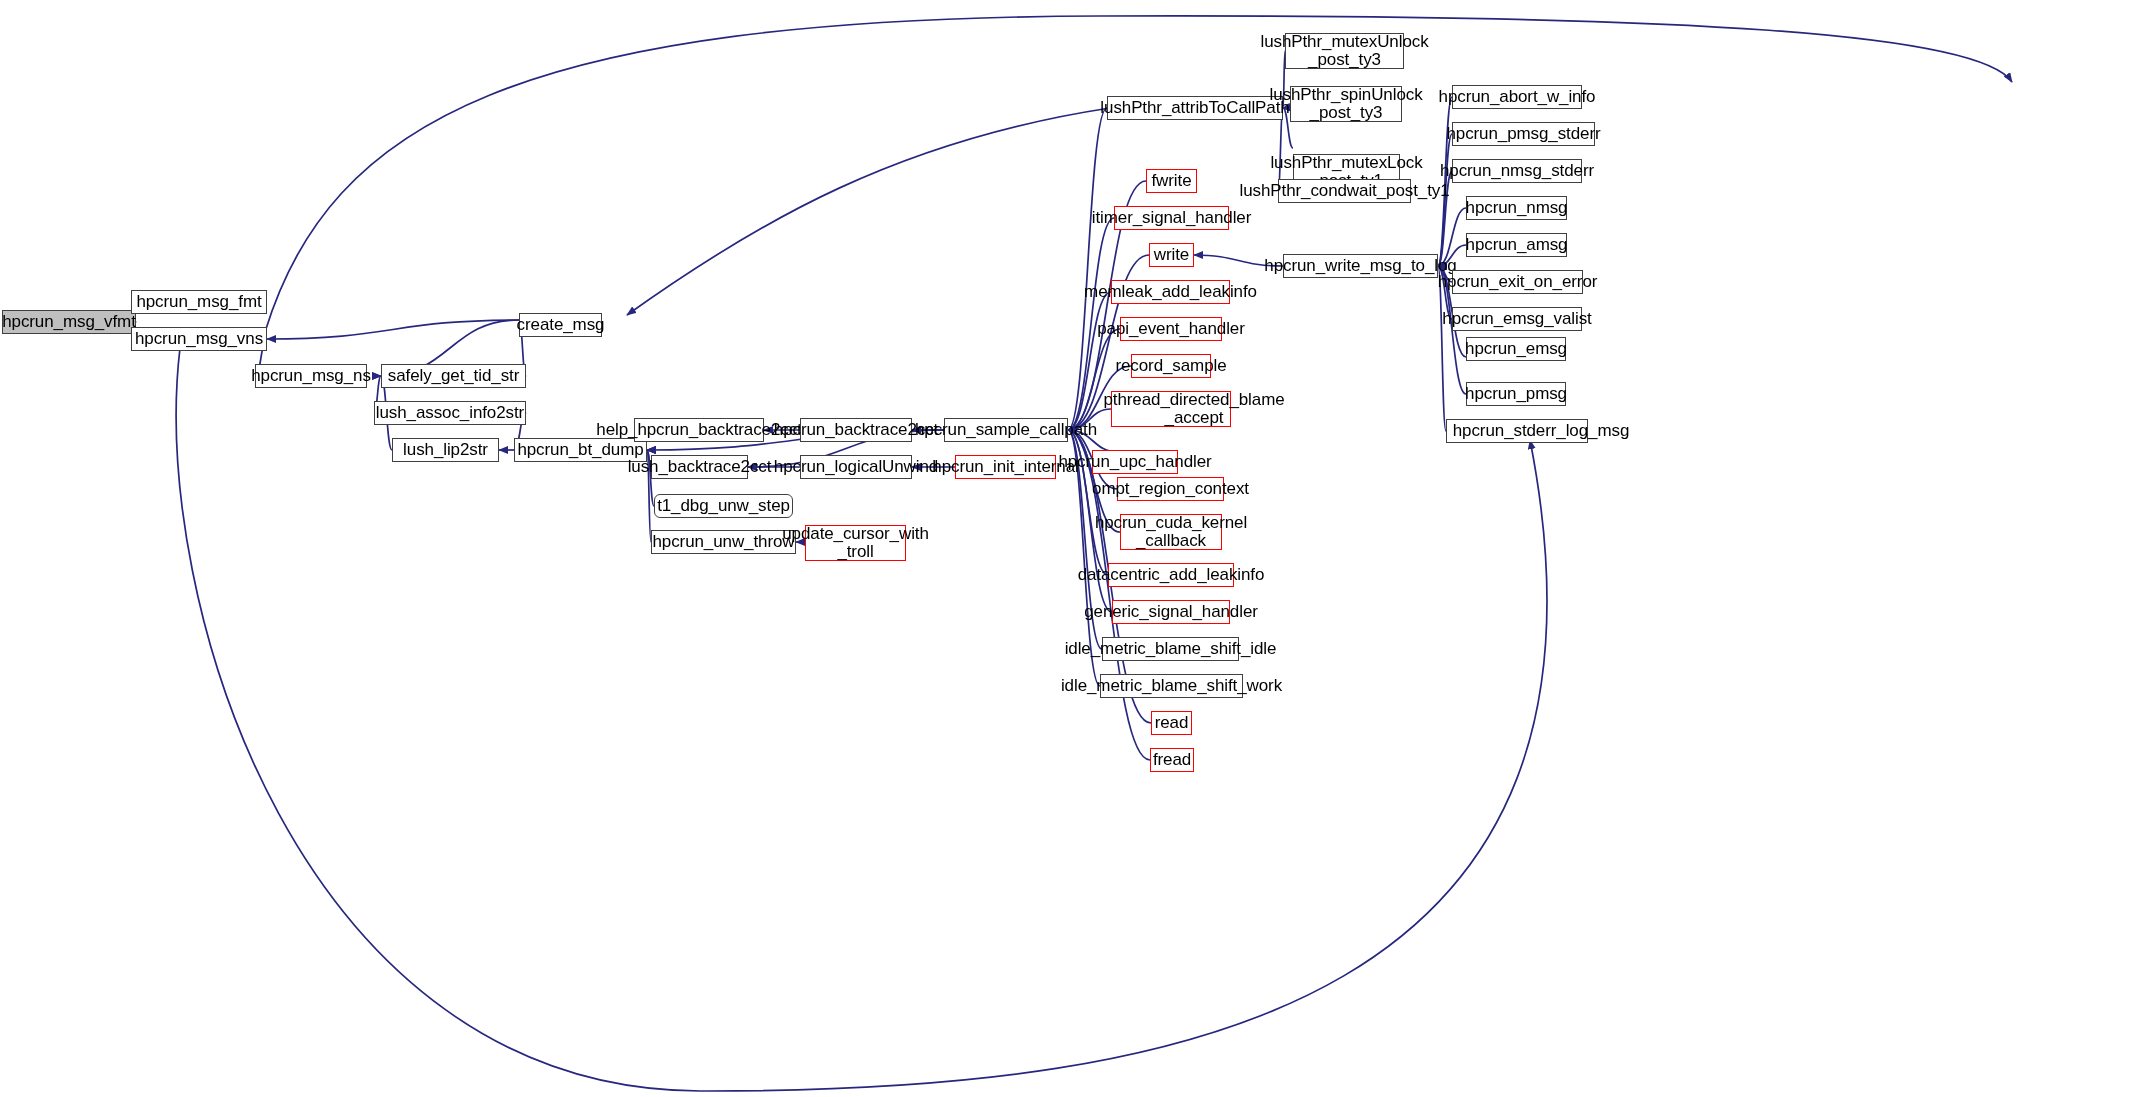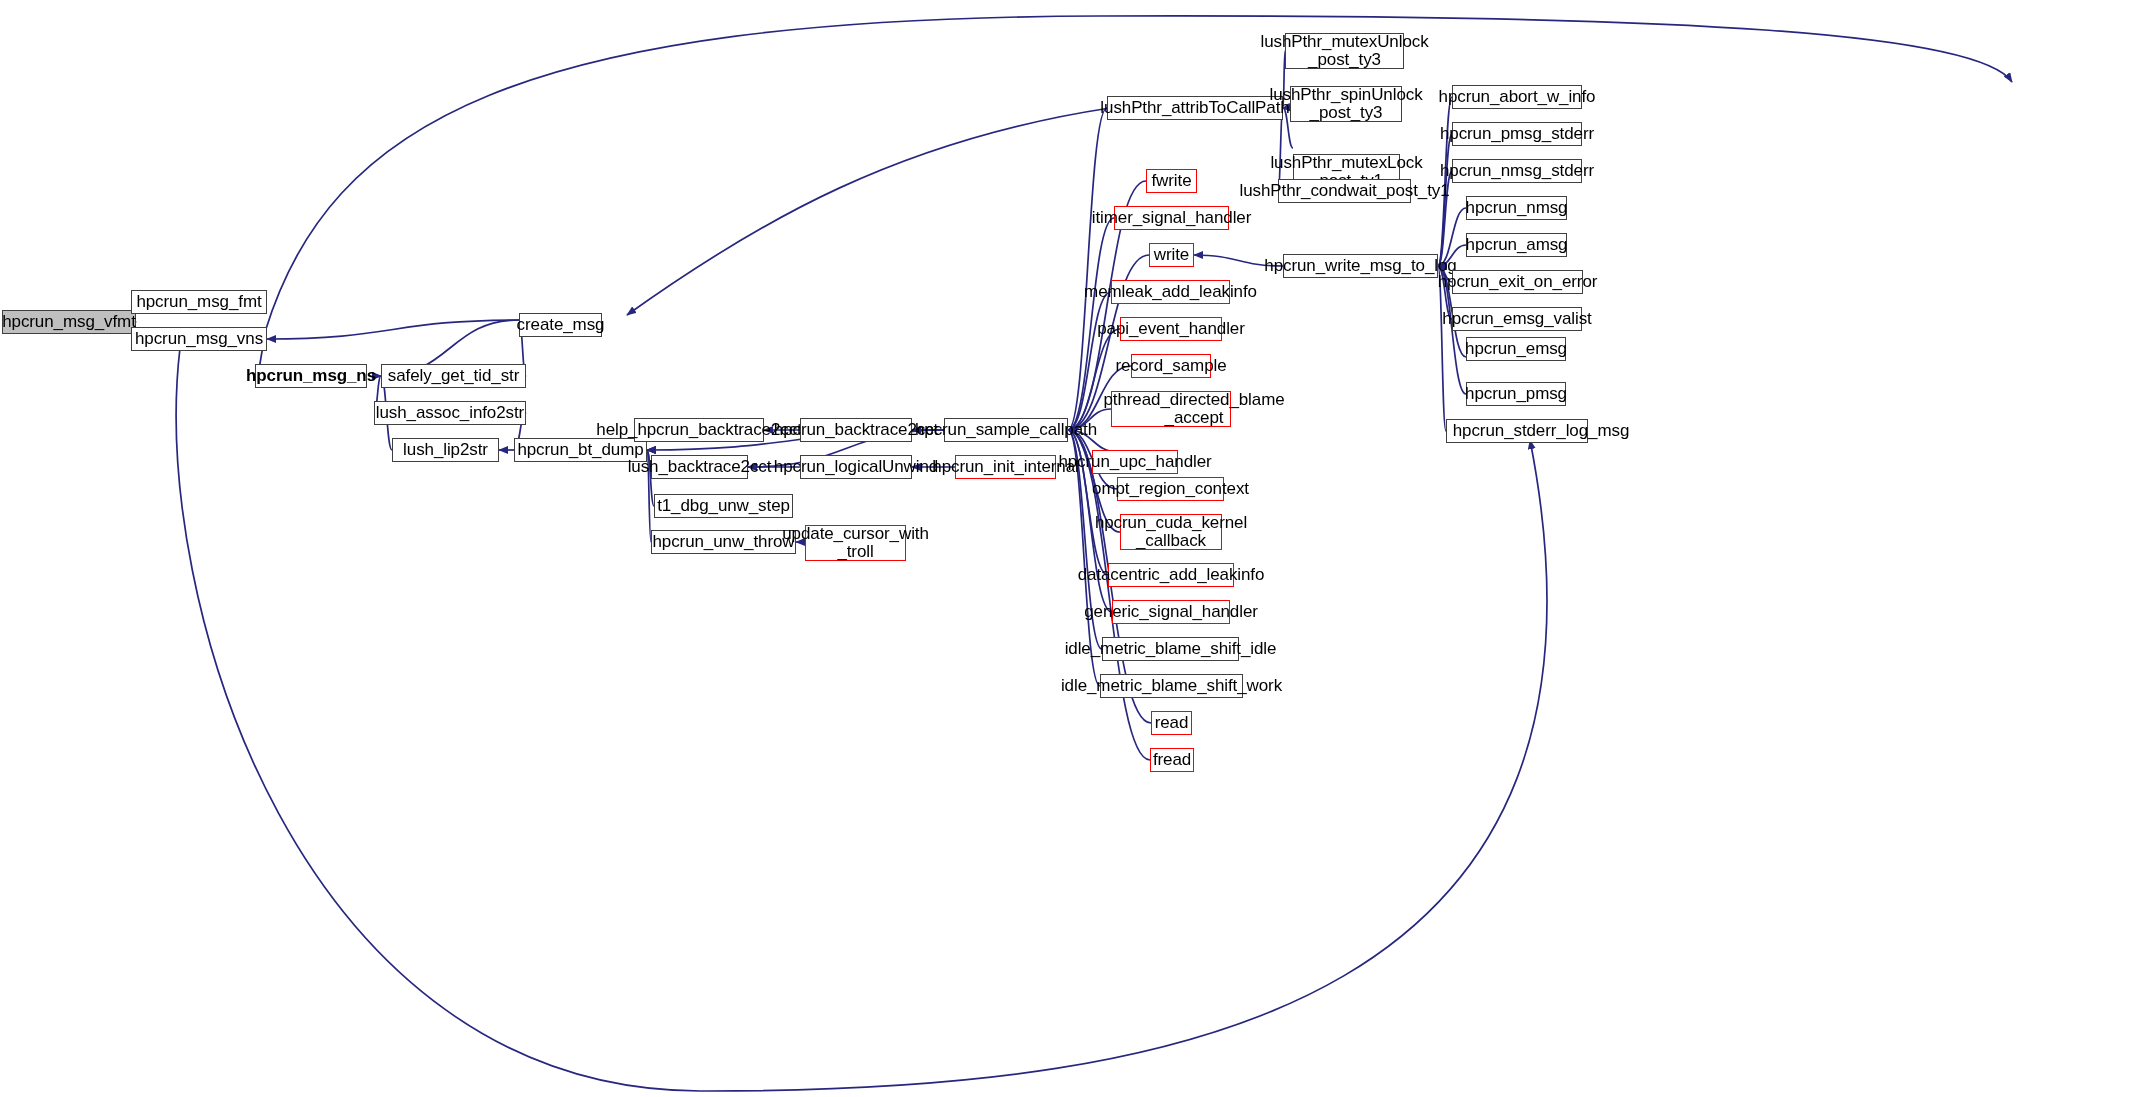--- a/index.html
+++ b/index.html
@@ -113,27 +113,27 @@
         <path d="M 1466,394 C 1452,394 1452,266 1438,266" marker-end="url(#arrow)"></path>
         <path d="M 1446,431 C 1442,431 1442,266 1438,266" marker-end="url(#arrow)"></path>
         <path d="M 265,332 C 330,120 520,18 1100,16 C 1700,14 1980,34 2012,82" marker-end="url(#arrow)"></path>
         <path d="M 180,348 C 150,600 300,1090 700,1091 C 1200,1092 1640,1000 1530,440" marker-end="url(#arrow)"></path>
         <path d="M 1110,108 C 900,140 760,220 627,315" marker-end="url(#arrow)"></path>
       </g>
   </svg>
 <div class="node highlight" style="left: 2px; top: 310px; width: 134px; height: 24px;">hpcrun_msg_vfmt</div>
     <div class="node" style="left: 131px; top: 290px; width: 136px; height: 24px;">hpcrun_msg_fmt</div>
     <div class="node" style="left: 131px; top: 327px; width: 136px; height: 24px;">hpcrun_msg_vns</div>
-    <div class="node" style="left: 255px; top: 364px; width: 112px; height: 24px; font-weight: bold;">hpcrun_msg_ns</div>
+    <div class="node" style="left: 255px; top: 364px; width: 112px; height: 24px;">hpcrun_msg_ns</div>
     <div class="node" style="left: 381px; top: 364px; width: 145px; height: 24px;">safely_get_tid_str</div>
     <div class="node" style="left: 374px; top: 401px; width: 152px; height: 24px;">lush_assoc_info2str</div>
     <div class="node" style="left: 392px; top: 438px; width: 107px; height: 24px;">lush_lip2str</div>
     <div class="node" style="left: 519px; top: 313px; width: 83px; height: 24px;">create_msg</div>
     <div class="node" style="left: 514px; top: 438px; width: 133px; height: 24px;">hpcrun_bt_dump</div>
-    <div class="node" style="left: 654px; top: 494px; width: 139px; height: 24px;">t1_dbg_unw_step</div>
+    <div class="node" style="left: 654px; top: 494px; width: 139px; height: 24px; border-radius: 6px;">t1_dbg_unw_step</div>
     <div class="node" style="left: 651px; top: 530px; width: 145px; height: 24px;">hpcrun_unw_throw</div>
     <div class="node red" style="left: 805px; top: 525px; width: 101px; height: 36px;">update_cursor_with
 _troll</div>
     <div class="node" style="left: 634px; top: 418px; width: 130px; height: 24px;">help_hpcrun_backtrace2cct</div>
     <div class="node" style="left: 651px; top: 455px; width: 97px; height: 24px;">lush_backtrace2cct</div>
     <div class="node" style="left: 800px; top: 418px; width: 112px; height: 24px;">hpcrun_backtrace2cct</div>
     <div class="node" style="left: 800px; top: 455px; width: 112px; height: 24px;">hpcrun_logicalUnwind</div>
     <div class="node red" style="left: 955px; top: 455px; width: 101px; height: 24px;">hpcrun_init_internal</div>
     <div class="node" style="left: 944px; top: 418px; width: 124px; height: 24px;">hpcrun_sample_callpath</div>
     <div class="node red" style="left: 1146px; top: 169px; width: 51px; height: 24px;">fwrite</div>
@@ -157,21 +157,21 @@
     <div class="node" style="left: 1107px; top: 96px; width: 176px; height: 24px;">lushPthr_attribToCallPath</div>
     <div class="node" style="left: 1285px; top: 33px; width: 119px; height: 36px;">lushPthr_mutexUnlock
 _post_ty3</div>
     <div class="node" style="left: 1290px; top: 86px; width: 112px; height: 36px;">lushPthr_spinUnlock
 _post_ty3</div>
     <div class="node" style="left: 1293px; top: 130px; width: 107px; height: 36px; margin-top: 24px;">lushPthr_mutexLock
 _post_ty1</div>
     <div class="node" style="left: 1278px; top: 179px; width: 133px; height: 24px;">lushPthr_condwait_post_ty1</div>
     <div class="node" style="left: 1283px; top: 254px; width: 155px; height: 24px;">hpcrun_write_msg_to_log</div>
     <div class="node" style="left: 1452px; top: 85px; width: 130px; height: 24px;">hpcrun_abort_w_info</div>
-    <div class="node" style="left: 1452px; top: 122px; width: 130px; height: 24px;">hpcrun_pmsg_stderr</div>
+    <div class="node" style="left: 1452px; top: 122px; width: 143px; height: 24px;">hpcrun_pmsg_stderr</div>
     <div class="node" style="left: 1452px; top: 159px; width: 130px; height: 24px;">hpcrun_nmsg_stderr</div>
     <div class="node" style="left: 1466px; top: 196px; width: 101px; height: 24px;">hpcrun_nmsg</div>
     <div class="node" style="left: 1466px; top: 233px; width: 101px; height: 24px;">hpcrun_amsg</div>
     <div class="node" style="left: 1452px; top: 270px; width: 131px; height: 24px;">hpcrun_exit_on_error</div>
     <div class="node" style="left: 1452px; top: 307px; width: 130px; height: 24px;">hpcrun_emsg_valist</div>
     <div class="node" style="left: 1466px; top: 337px; width: 100px; height: 24px;">hpcrun_emsg</div>
     <div class="node" style="left: 1466px; top: 382px; width: 100px; height: 24px;">hpcrun_pmsg</div>
     <div class="node" style="left: 1446px; top: 419px; width: 142px; height: 24px; padding-left: 48px;">hpcrun_stderr_log_msg</div>
   </div>
 

